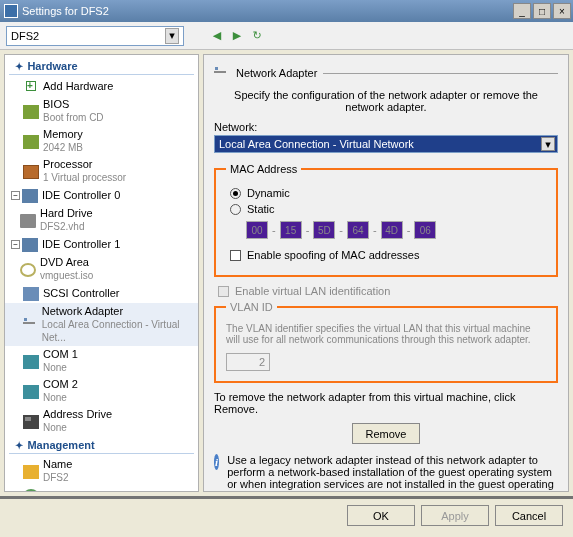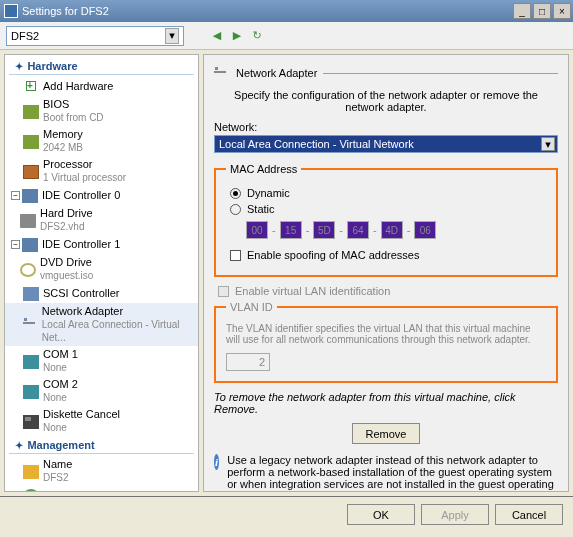--- a/index.html
+++ b/index.html
@@ -62,25 +62,25 @@
 .radio-row,.chk-row{display:flex;align-items:center;gap:6px;margin:4px 4px;}
 .radio{width:11px;height:11px;border:1px solid #555;border-radius:50%;display:flex;align-items:center;justify-content:center;}
 .radio.on::after{content:"";width:5px;height:5px;background:#000;border-radius:50%;}
 .chk{width:11px;height:11px;border:1px solid #555;background:#fff;}
 .chk.dis{background:#e8e8e8;border-color:#aaa;}
 .txt-dis{color:#888;}
 .macboxes{display:flex;gap:4px;align-items:center;padding-left:20px;margin:6px 0 10px 0;}
 .macbox{width:22px;height:18px;border:1px solid #aaa;background:#4c1d95;color:#888;display:flex;align-items:center;justify-content:center;font-size:10px;}
 .vlan-desc{color:#888;font-size:10px;margin:2px 0 8px 0;}
 .vlan-input{width:44px;height:18px;border:1px solid #aaa;background:#f0f0f0;color:#888;text-align:right;padding-right:4px;}
-.remove-line{display:flex;align-items:center;justify-content:space-between;margin:6px 0 8px 0;font-style:italic;}
+.remove-line{display:flex;align-items:center;justify-content:space-between;margin:6px 0 8px 0;}
 .btn{min-width:68px;height:21px;border:1px solid #888;background:#ece9d8;display:flex;align-items:center;justify-content:center;padding:0 10px;}
 .info-box{display:flex;gap:8px;align-items:flex-start;}
 .info-icon{width:16px;height:16px;border-radius:50%;background:#4a7fc8;color:#fff;display:flex;align-items:center;justify-content:center;font-weight:bold;font-family:Georgia,serif;font-style:italic;}
-.footer{height:36px;border-top:1px solid #737373;display:flex;align-items:center;justify-content:flex-end;gap:6px;padding:0 10px;background:#ece9d8;}
+.footer{height:36px;border-top:3px solid #737373;display:flex;align-items:center;justify-content:flex-end;gap:6px;padding:0 10px;background:#ece9d8;}
 .btn.dis{color:#999;}
 </style>
 </head>
 <body>
 
 <div class="titlebar">
   <div class="ticon"></div>
   <div class="ttext">Settings for DFS2</div>
   <div class="winbtn">_</div>
   <div class="winbtn">□</div>
@@ -149,21 +149,21 @@
     <div class="row header">
         <span class="exp">−</span>
         <div class="icon icn-ide"></div>
         <div class="txt">
           <span>IDE Controller 1</span>
         </div>
       </div>
     <div class="row lvl2">
         <div class="icon icn-dvd"></div>
         <div class="txt">
-          <span>DVD Drive</span>
+          <span>DVD Area</span>
           <span class="sub">vmguest.iso</span>
         </div>
       </div>
     <div class="row">
         <div class="icon icn-scsi"></div>
         <div class="txt">
           <span>SCSI Controller</span>
         </div>
       </div>
     <div class="row sel">
@@ -183,21 +183,21 @@
     <div class="row">
         <div class="icon icn-com"></div>
         <div class="txt">
           <span>COM 2</span>
           <span class="sub">None</span>
         </div>
       </div>
     <div class="row">
         <div class="icon icn-disk"></div>
         <div class="txt">
-          <span>Diskette Cancel</span>
+          <span>Address Drive</span>
           <span class="sub">None</span>
         </div>
       </div>
 
     <div class="section-hdr">
       <span class="hat">✦</span>
       <span>Management</span>
     </div>
     <div class="row">
         <div class="icon icn-name"></div>

